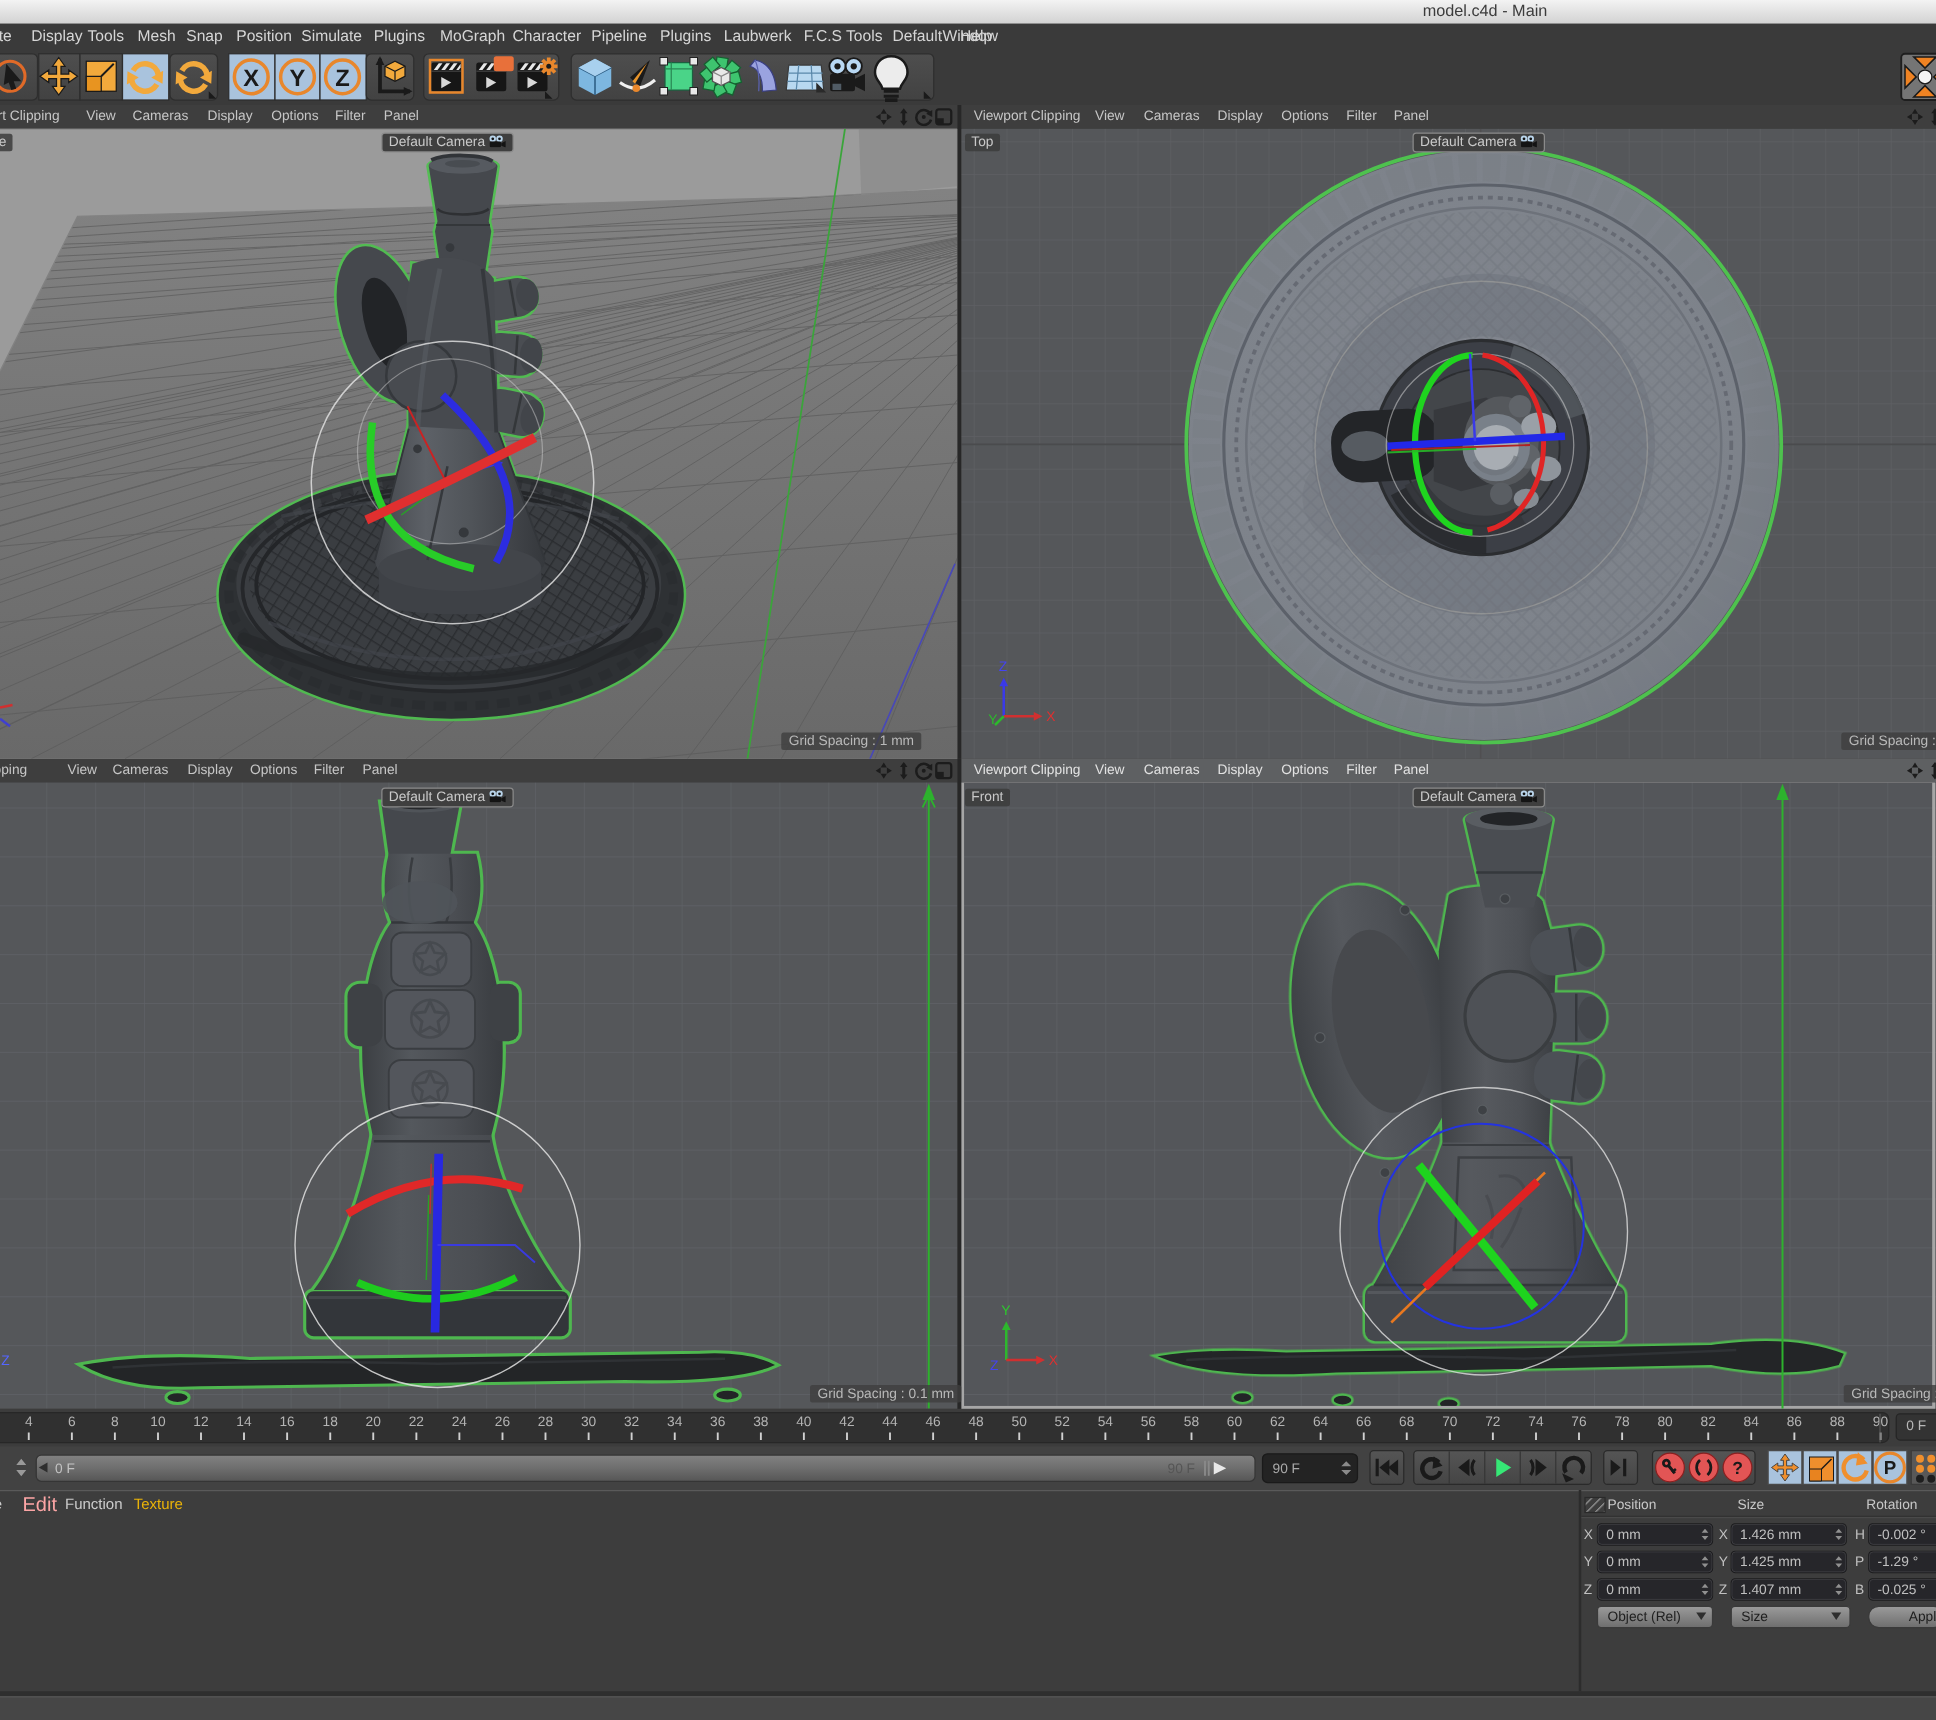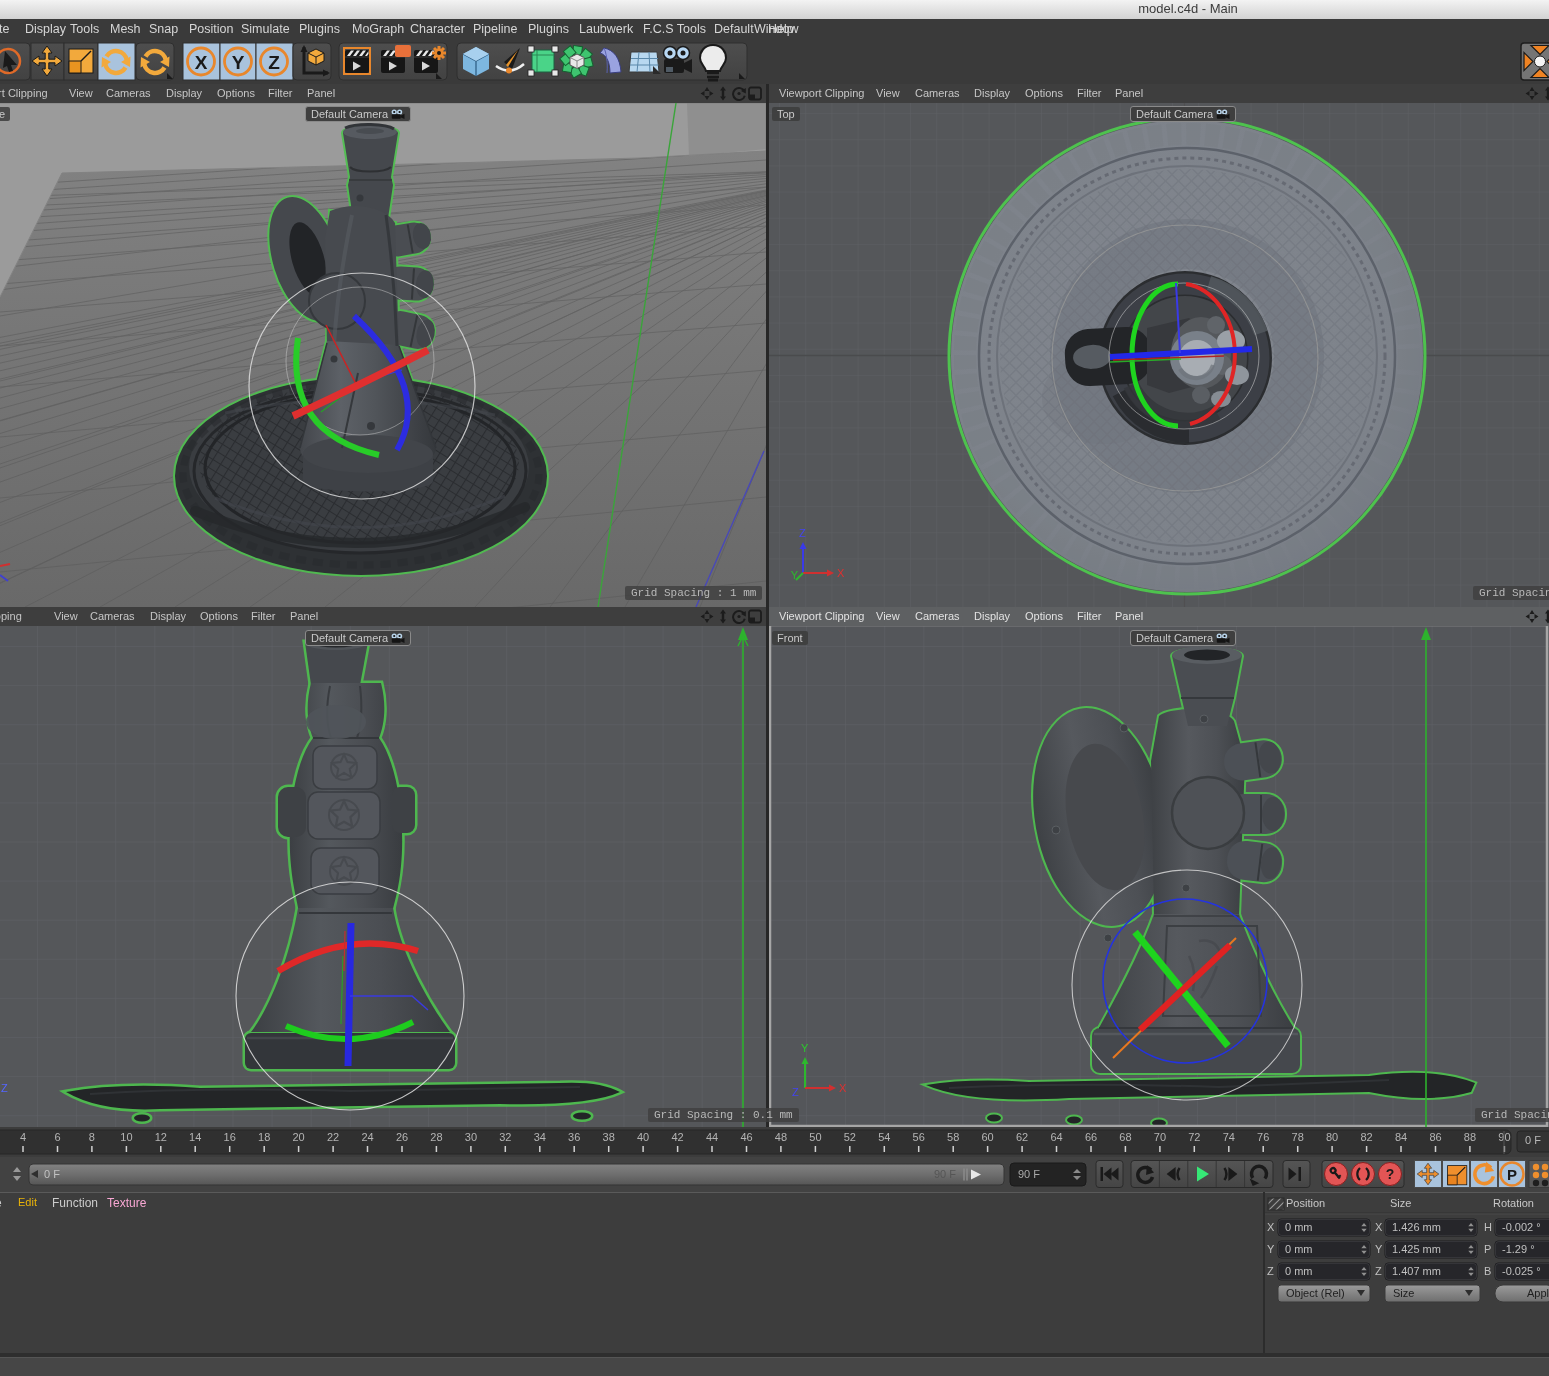--- a/index.html
+++ b/index.html
@@ -9,21 +9,21 @@
   .titletext{left:1108px;top:1px;width:160px;text-align:center;font-size:13px;color:#3c3c3c;}
   .menubar{left:0;top:19px;width:1549px;height:21px;background:#3a3a3a;}
   .menubar span{position:absolute;top:3px;font-size:12.5px;color:#d6d6d6;}
   .toolbar{left:0;top:40px;width:1549px;height:44px;background:#3a3a3a;}
   .hdr{height:19px;background:#3e3e3e;border-bottom:1px solid #2a2a2a;}
   .hdr span{position:absolute;top:3px;font-size:11px;color:#c6c6c6;}
   .hdr.active{background:#5e6062;}
   .hdr.active span{color:#e2e2e2;}
   .vplabel{white-space:nowrap;position:absolute;background:#3c3c3cd9;color:#c9c9c9;font-size:11px;padding:1px 5px;border-radius:2px;}
   .campill{white-space:nowrap;position:absolute;background:#3f3f3f;border:1px solid #8a8a8a;border-radius:3px;color:#c9c9c9;font-size:11px;padding:0px 5px;line-height:14px;}
-  .gridlabel{position:absolute;background:#3e3e3ecc;color:#b9b9b9;font-size:11px;padding:1px 6px;border-radius:2px;white-space:nowrap;font-family:Liberation Mono, monospace;}
+  .gridlabel{position:absolute;background:#3e3e3ecc;color:#b9b9b9;font-size:11px;padding:1px 6px;border-radius:2px;white-space:nowrap;}
   .statusbar{left:0;top:1357px;width:1549px;height:19px;background:#464646;border-top:1px solid #555;}
 </style>
 </head>
 <body>
 <div class="abs titlebar"></div>
 <div class="abs titletext">model.c4d - Main</div>
 <div class="abs menubar">
   <span style="left:-8px">ate</span>
   <span style="left:25px">Display</span>
   <span style="left:70px">Tools</span>
@@ -964,23 +964,23 @@
         <circle cx="9" cy="16" r="3.2" fill="#1e1e1e"></circle>
         <circle cx="18" cy="16" r="3.2" fill="#1e1e1e"></circle>
 </g>
 </svg>
 </div>
 
 <div class="abs" style="left:0;top:1192px;width:1549px;height:161px;background:#3d3d3d;border-top:1px solid #5a5a5a;"></div>
 <div class="abs" style="left:1263px;top:1192px;width:2px;height:161px;background:#2c2c2c;"></div>
 <div class="abs" id="bottommenu" style="left:0;top:1193px;width:1263px;height:20px;">
   <span style="position:absolute;left:-5px;top:3px;font-size:12px;color:#cccccc;">e</span>
-  <span style="position:absolute;left:18px;top:3px;font-size:11px;color:#eab308;">Edit</span>
+  <span style="position:absolute;left:18px;top:3px;font-size:16px;color:#fca5a5;">Edit</span>
   <span style="position:absolute;left:52px;top:3px;font-size:12px;color:#cccccc;">Function</span>
-  <span style="position:absolute;left:107px;top:3px;font-size:12px;color:#f9a8d4;">Texture</span>
+  <span style="position:absolute;left:107px;top:3px;font-size:12px;color:#eab308;">Texture</span>
 </div>
 <div class="abs" id="coords" style="left:1265px;top:1192px;width:284px;height:161px;">
 <svg width="284" height="161" viewBox="0 0 284 161">
 <defs>
   <pattern id="hatchp" width="5" height="5" patternUnits="userSpaceOnUse" patternTransform="rotate(45)">
     <rect width="5" height="5" fill="#3d3d3d"></rect>
     <line x1="0" y1="0" x2="0" y2="5" stroke="#9a9a9a" stroke-width="2"></line>
   </pattern>
   <linearGradient id="ddg" x1="0" y1="0" x2="0" y2="1">
     <stop offset="0" stop-color="#9b9b9b"></stop>

